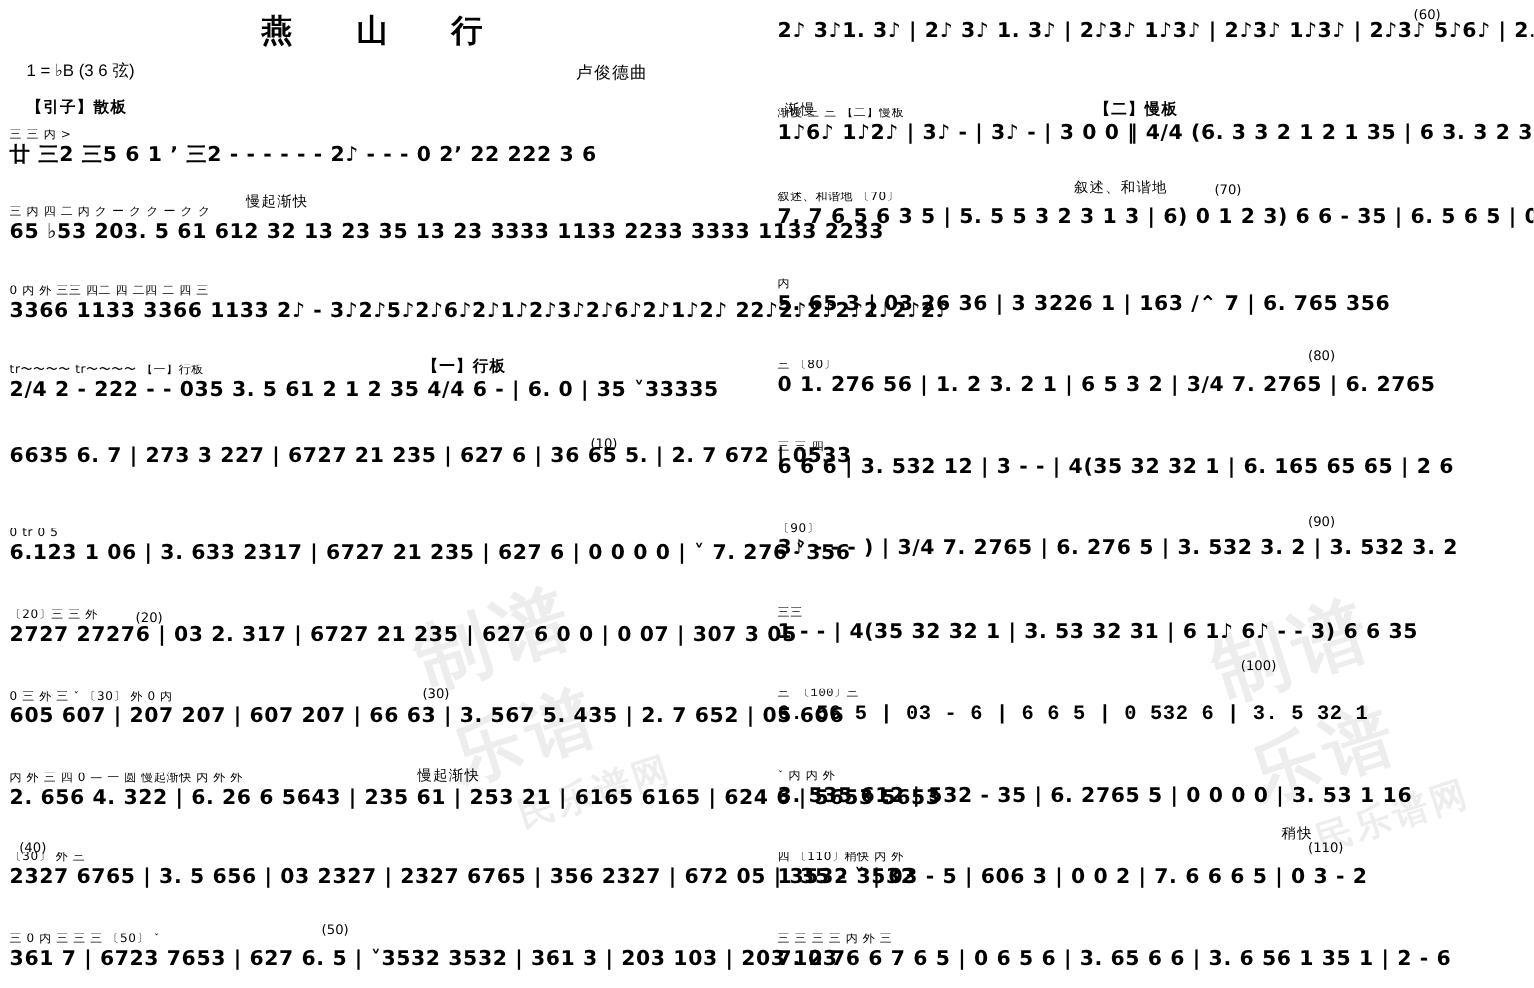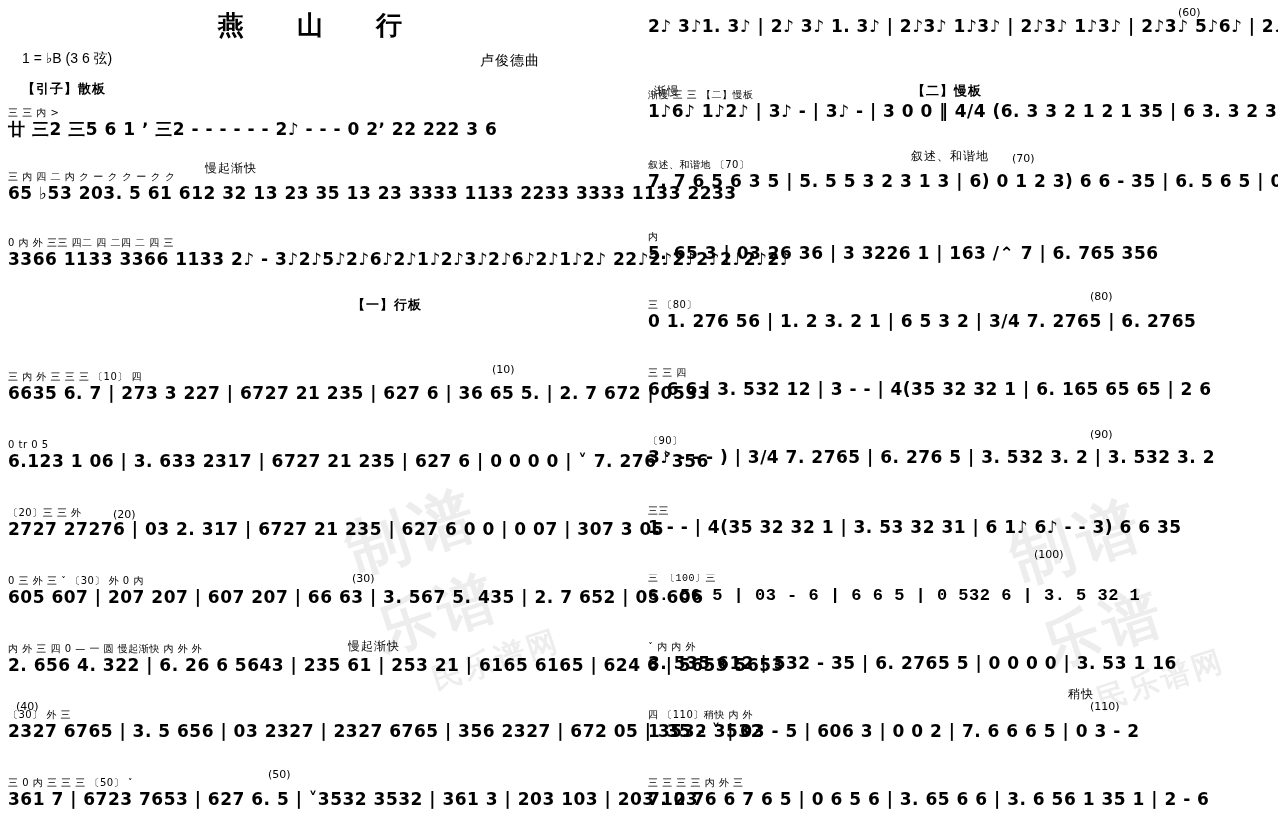--- a/index.html
+++ b/index.html
@@ -170,21 +170,21 @@
   <div class="tempo-mark" style="left:348px; top:638px;">慢起渐快</div>
 
   <div class="bar-number" style="left:492px; top:363px;">(10)</div>
   <div class="bar-number" style="left:113px; top:508px;">(20)</div>
   <div class="bar-number" style="left:352px; top:572px;">(30)</div>
   <div class="bar-number" style="left:16px; top:700px;">(40)</div>
   <div class="bar-number" style="left:268px; top:768px;">(50)</div>
 
   <div class="tempo-mark" style="left:654px; top:83px;">渐慢</div>
   <div class="section-mark" style="left:912px; top:82px;">【二】慢板</div>
-  <div class="tempo-mark" style="left:895px; top:148px;margin-left:16px;">叙述、和谐地</div>
+  <div class="tempo-mark" style="left:895px; top:148px;">叙述、和谐地</div>
   <div class="tempo-mark" style="left:1068px; top:686px;">稍快</div>
 
   <div class="bar-number" style="left:1178px; top:6px;">(60)</div>
   <div class="bar-number" style="left:1012px; top:152px;text-align:center;">(70)</div>
   <div class="bar-number" style="left:1090px; top:290px;">(80)</div>
   <div class="bar-number" style="left:1090px; top:428px;">(90)</div>
   <div class="bar-number" style="left:1010px; top:548px;margin-left:24px;">(100)</div>
   <div class="bar-number" style="left:1090px; top:700px;">(110)</div>
 
   <div class="col col-left">
@@ -193,22 +193,25 @@
       <span class="notes">廿 三2  三5 6  1 ʼ 三2 - - - - - - 2♪ - - - 0   2ʼ 22  222 3  6</span>
     </div>
     <div class="staff-row" style="top:172px;">
       <span class="ornaments">三                      内 四 二    内 ク ー ク    ク ー ク    ク</span>
       <span class="notes">65  ♭53 203. 5 61 612 32 13 23 35 13 23  3333 1133 2233 3333 1133 2233</span>
     </div>
     <div class="staff-row" style="top:238px;">
       <span class="ornaments">0                        内                外                      三三 四二 四 二四 二        四  三</span>
       <span class="notes">3366 1133 3366 1133 2♪ - 3♪2♪5♪2♪6♪2♪1♪2♪3♪2♪6♪2♪1♪2♪ 22♪2♪2♪2♪2♪2♪2♪</span>
     </div>
+    <div class="staff-row" style="top:304px;">
+      <span class="ornaments">tr〜〜〜〜    tr〜〜〜〜                                    【一】行板</span>
+      <span class="notes">2/4 2 - 222 - -  035 3. 5 61 2 1 2 35  4/4 6 -  | 6. 0  | 35 ˅33335</span>
+    </div>
     <div class="staff-row" style="top:372px;">
-      <span class="ornaments">三    内   外    三  三                                      三                        〔10〕        四</span>
       <span class="notes">6635 6. 7  | 273 3 227 | 6727 21 235 | 627 6  | 36 65 5. | 2. 7 672 | 0533</span>
     </div>
     <div class="staff-row" style="top:440px;">
       <span class="ornaments">0              tr  0                                                                        5</span>
       <span class="notes">6.123 1 06 | 3. 633 2317 | 6727 21 235 | 627 6 | 0 0  0  0  | ˅ 7. 276 ˅356</span>
     </div>
     <div class="staff-row" style="top:508px;">
       <span class="ornaments">〔20〕三                                                        三                                  外</span>
       <span class="notes">2727 27276 | 03 2. 317 | 6727 21 235 | 627 6  0  0  | 0 07 | 307 3 05</span>
     </div>

